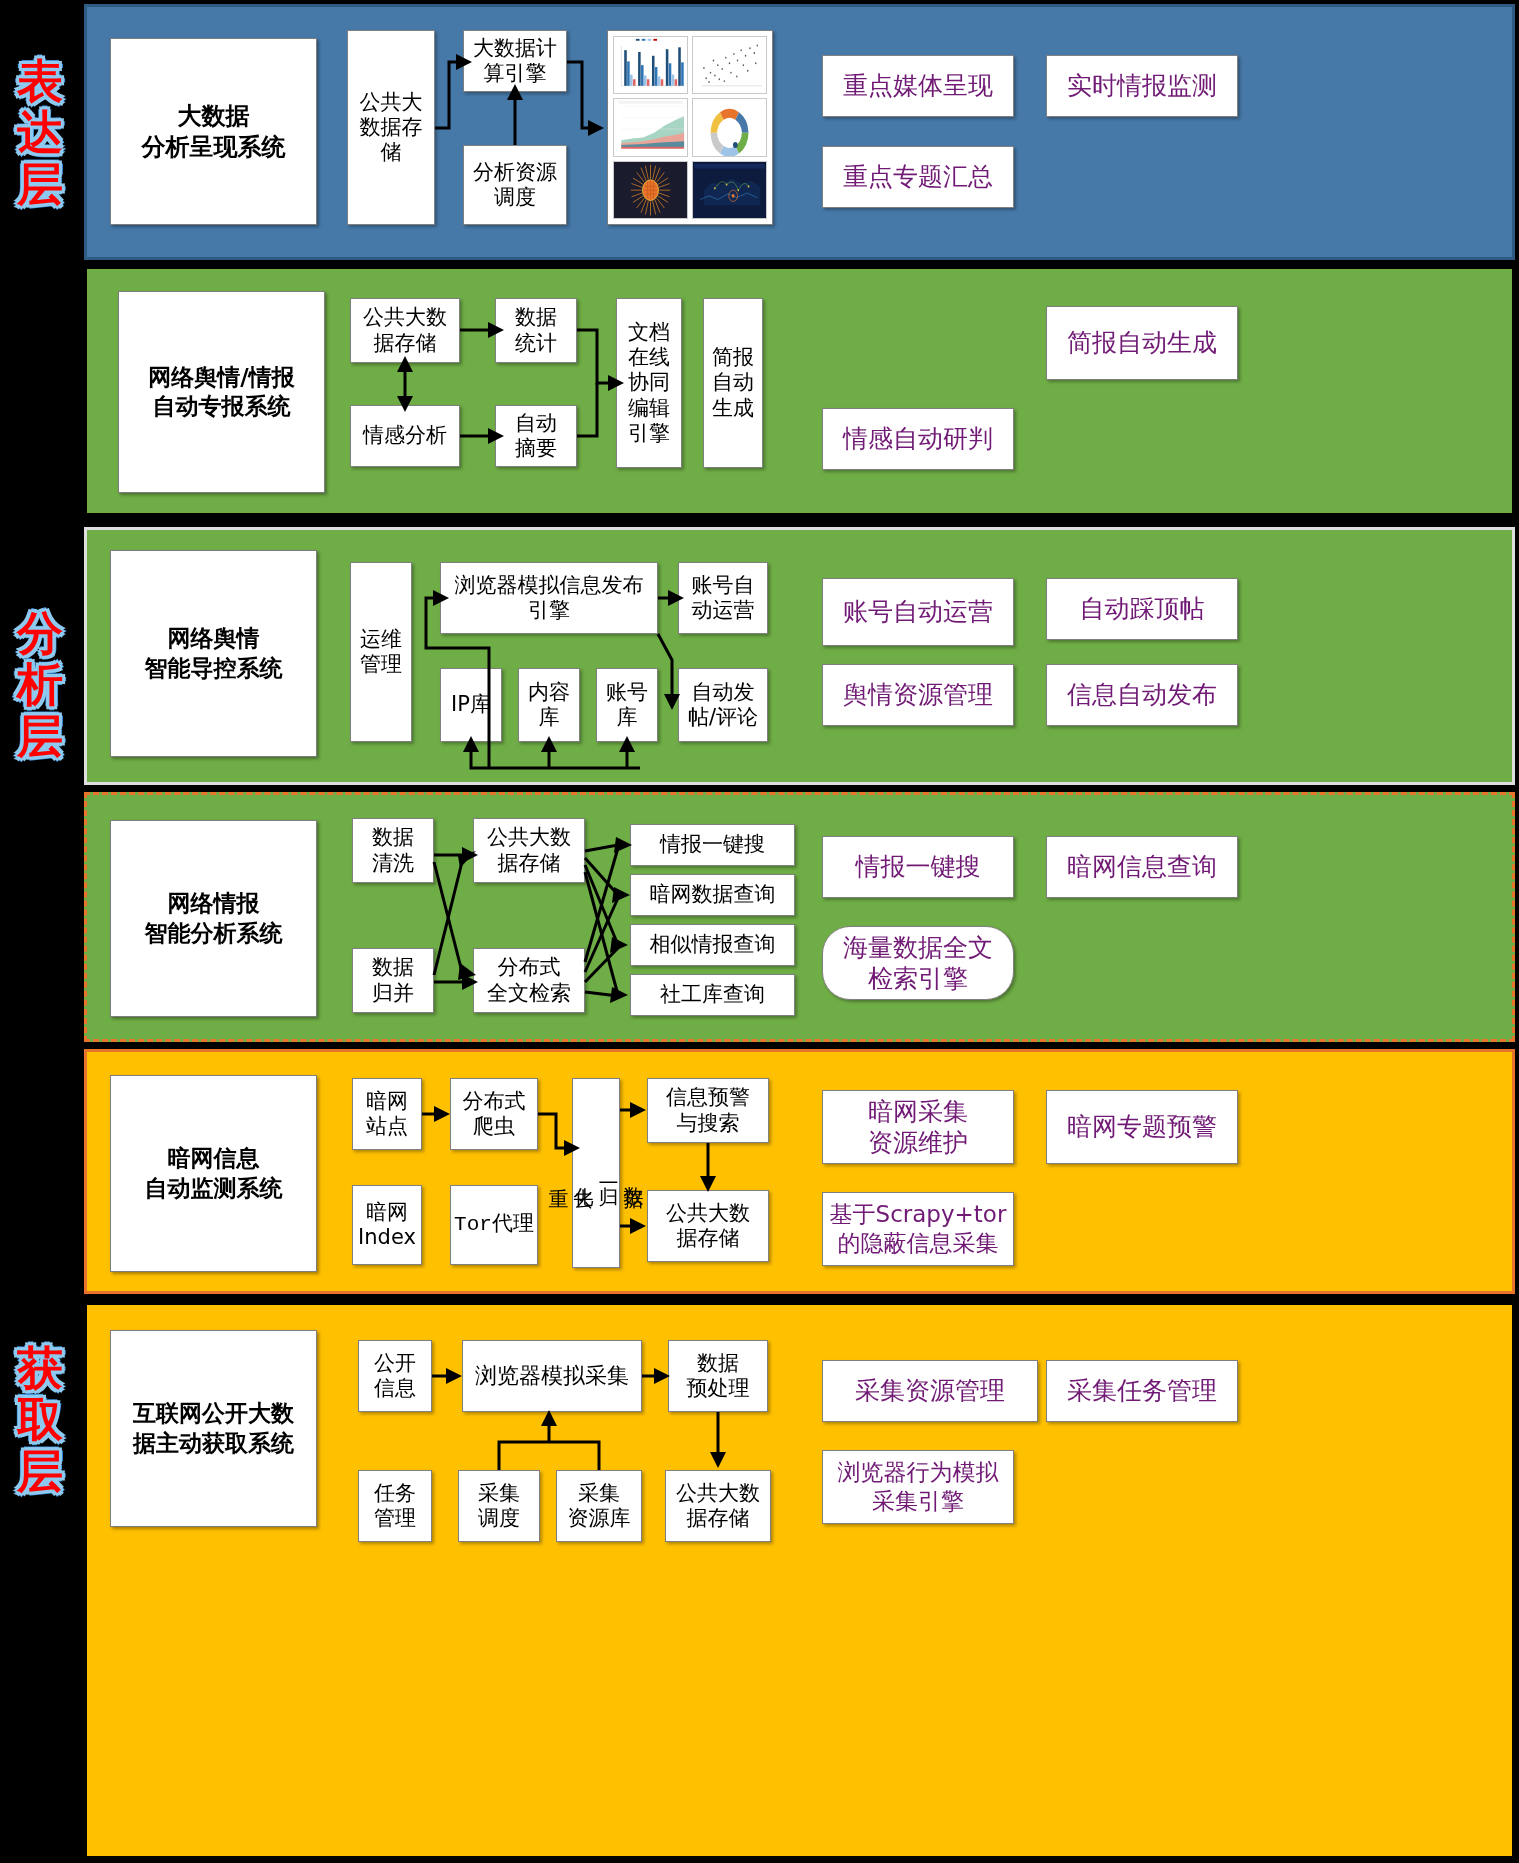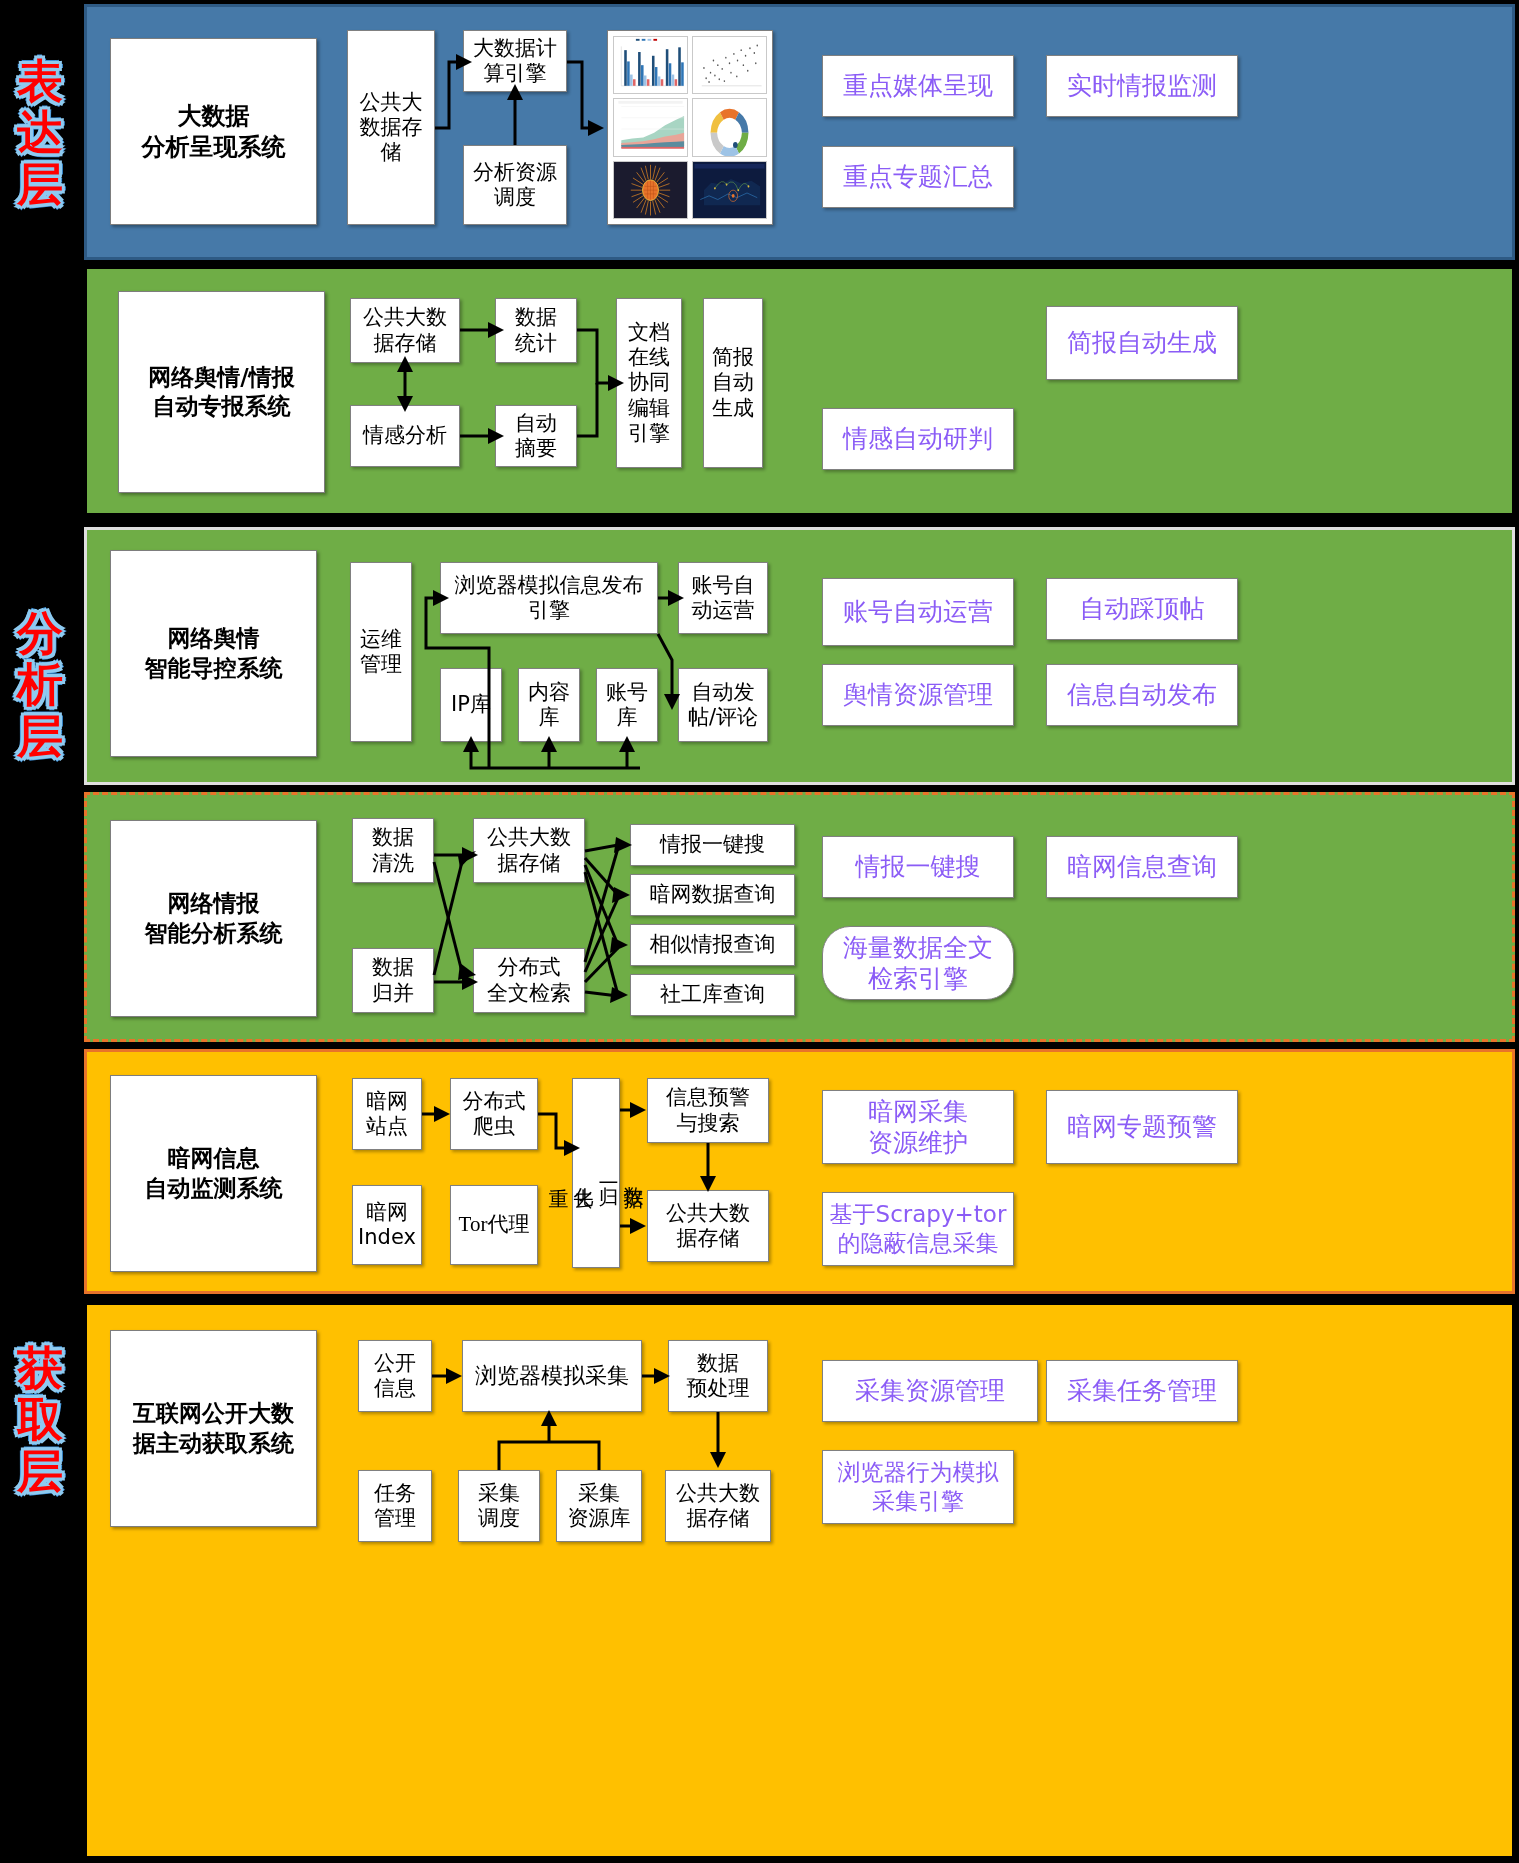--- a/index.html
+++ b/index.html
@@ -43,29 +43,29 @@
 
   
   .box{
     position:absolute;background:#fff;border:1px solid #808080;
     box-shadow:2px 2px 3px rgba(0,0,0,.3);
     display:flex;align-items:center;justify-content:center;text-align:center;
     color:#000;line-height:1.2;
     font-family:"DejaVu Sans","Liberation Sans",sans-serif;
     box-sizing:border-box;padding:1px 2px;
   }
-  .box.serif{font-family:Liberation Serif, serif;}
+  .box.serif{font-family:Liberation Mono, monospace;}
   .box.vert{writing-mode:vertical-rl;text-orientation:upright;line-height:1.25;letter-spacing:2px;}
 
   
   .feat{
     position:absolute;background:#fff;border:1px solid #808080;
     box-shadow:2px 2px 3px rgba(0,0,0,.3);
     display:flex;align-items:center;justify-content:center;text-align:center;
-    color:#8b5cf6;line-height:1.25;
+    color:#701a75;line-height:1.25;
     font-family:"DejaVu Sans","Liberation Sans",sans-serif;
     box-sizing:border-box;padding:2px 4px;
   }
 
   
   .gallery{
     position:absolute;background:#fff;border:1px solid #7d7d7d;
     box-shadow:2px 2px 3px rgba(0,0,0,.3);
     display:grid;grid-template-columns:1fr 1fr;grid-template-rows:1fr 1fr 1fr;
     gap:4px;padding:5px;box-sizing:border-box;

